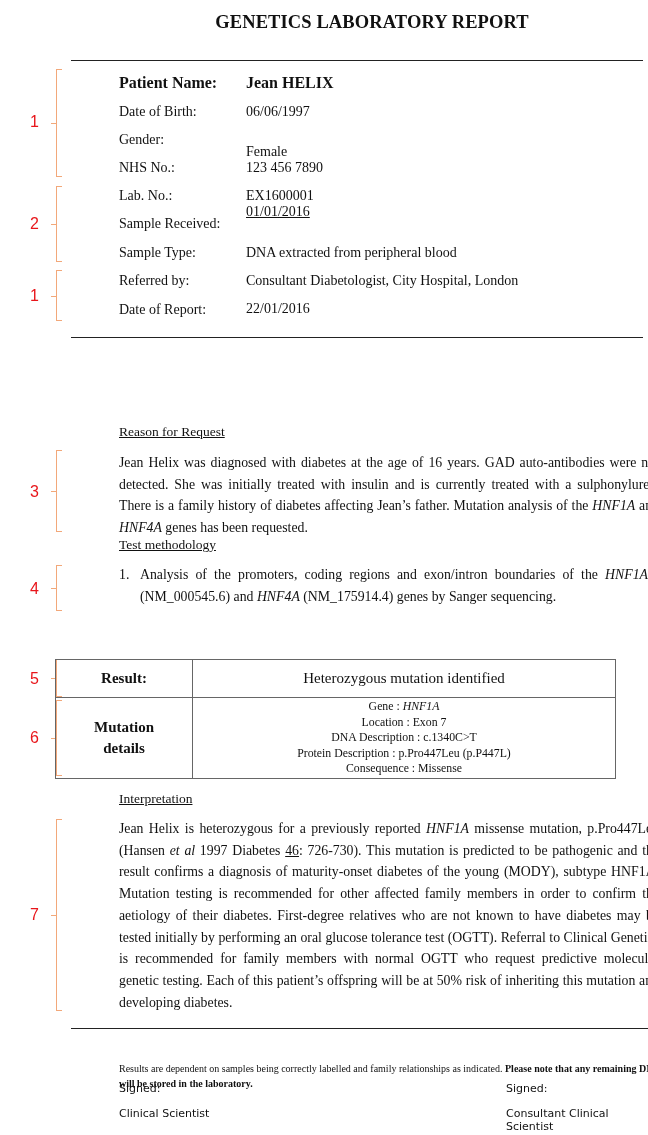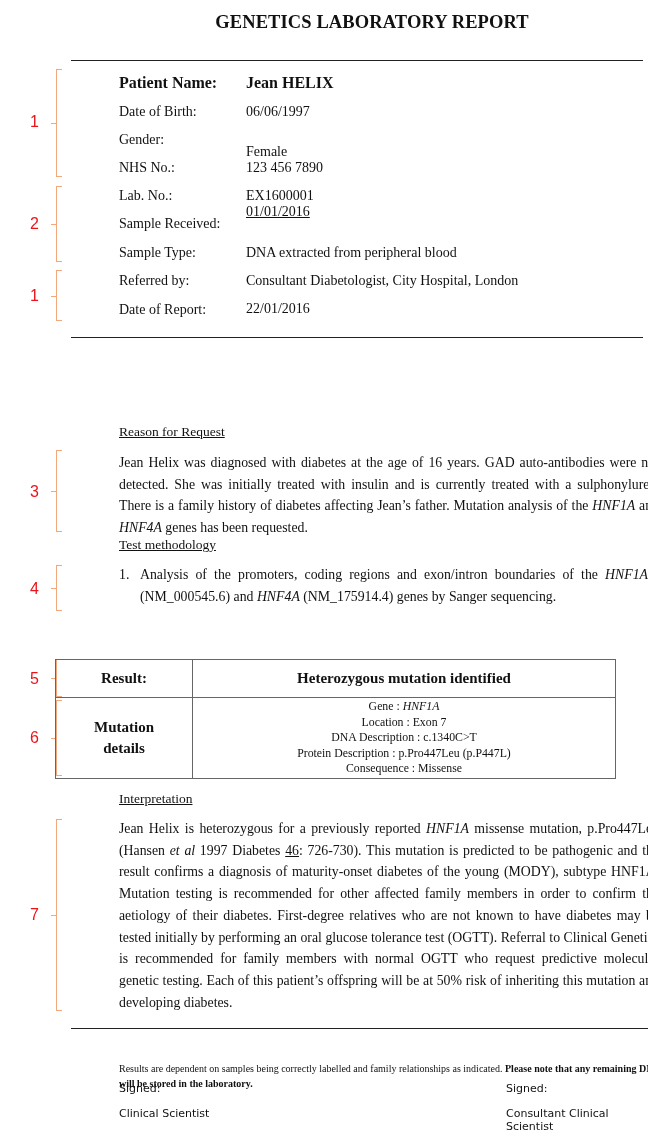--- a/index.html
+++ b/index.html
@@ -43,21 +43,21 @@
       font-family: "Liberation Serif", serif; font-size: 13.8px; line-height: 21.7px;
       text-align: justify;
     }
     .para i { font-style: italic; }
     table.result {
       border-collapse: collapse; position: absolute; left: 55px; top: 659px; width: 561px;
       font-family: "Liberation Serif", serif;
     }
     table.result td { border: 1px solid #666; text-align: center; }
     .res-label { font-weight: bold; font-size: 15px; height: 35px; width: 134px; }
-    .res-value { font-weight: bold; font-size: 15px; margin-left: 30px; }
+    .res-value { font-weight: normal; font-size: 15px; margin-left: 30px; }
     .mut-label { font-weight: bold; font-size: 15px; line-height: 21px; height: 78px; }
     .mut-details { font-size: 11.8px; line-height: 15.6px; padding: 1px 0; margin-left: 48px; }
     .disclaimer {
       font-family: Liberation Serif, serif; font-size: 10px; line-height: 15px; margin-top: 19px;
     }
     .disclaimer b { font-weight: bold; }
     .sig { font-family: "DejaVu Sans", "Liberation Sans", sans-serif; font-size: 11px; }
   </style>
 </head>
 <body>

